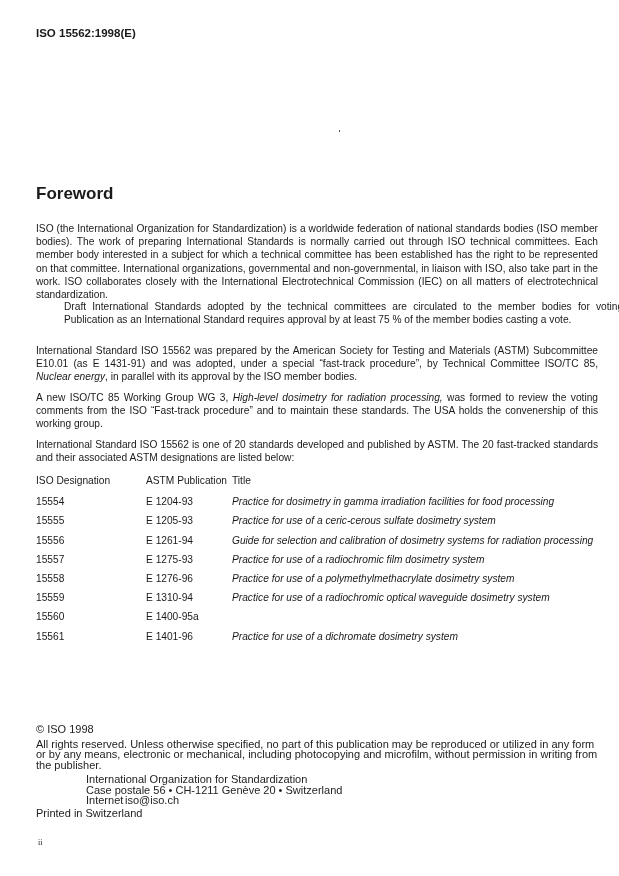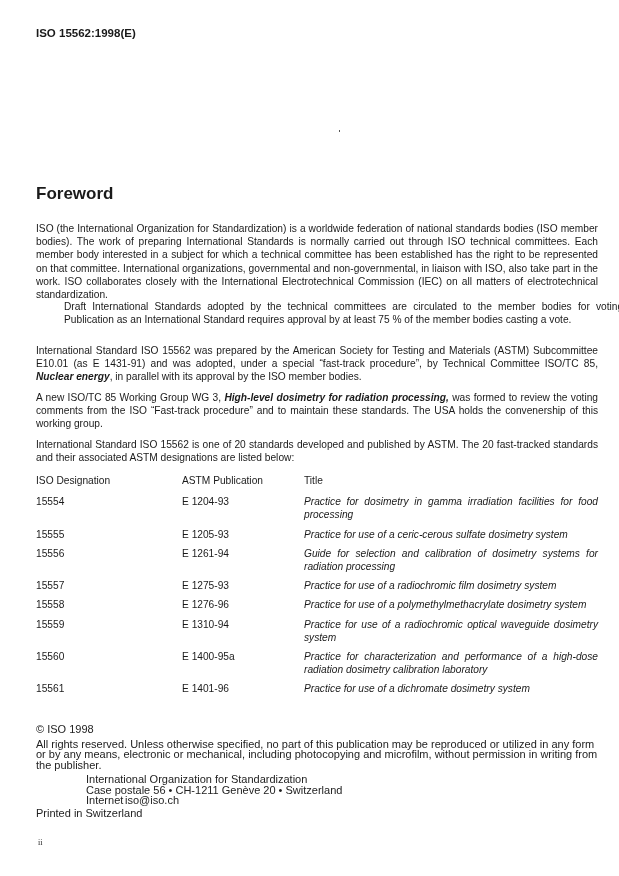--- a/index.html
+++ b/index.html
@@ -7,23 +7,23 @@
          font-family: "Liberation Sans", sans-serif; color: #1a1a1a; }
   .page-header { position: absolute; left: 36px; top: 27px; font-size: 11.5px; font-weight: bold; }
   .speck { position: absolute; left: 339px; top: 130px; width: 1px; height: 2px; background: #555; }
   .title { position: absolute; left: 36px; top: 184px; font-size: 17px; font-weight: bold; margin: 0; }
   .body-text { position: absolute; left: 36px; width: 562px; font-size: 10.2px; line-height: 13.2px; text-align: justify; margin: 0; }
   .p1 { top: 222px; }
   .p2 { top: 300px; margin-left: 28px; }
   .p3 { top: 344px; }
   .p4 { top: 391px; }
   .p5 { top: 438px; }
-  em { font-style: italic; font-weight: bold; }
+  em { font-style: italic; }
   .table { position: absolute; left: 36px; top: 474px; width: 562px; font-size: 10.2px; }
-  .trow { display: flex; margin-bottom: 6px; line-height: 13.2px; gap: 36px; }
+  .trow { display: flex; margin-bottom: 6px; line-height: 13.2px; }
   .trow.head { margin-bottom: 8px; }
   .c1 { width: 110px; flex: none; }
   .c2 { width: 86px; flex: none; }
   .c3 { flex: 1; text-align: justify; }
   .c3.it { font-style: italic; }
   .footer { position: absolute; left: 36px; top: 724px; width: 570px; font-size: 11px; line-height: 10.5px; color: #222; }
   .copy { margin-bottom: 4px; }
   .rights { margin-bottom: 4px; }
   .addr { padding-left: 10px; margin-bottom: 2px; }
   .addr div { line-height: 10.5px; padding-left: 40px; }
@@ -76,21 +76,20 @@
     <div class="c3 it">Practice for use of a polymethylmethacrylate dosimetry system</div>
   </div>
   <div class="trow">
     <div class="c1">15559</div>
     <div class="c2">E 1310-94</div>
     <div class="c3 it">Practice for use of a radiochromic optical waveguide dosimetry system</div>
   </div>
   <div class="trow">
     <div class="c1">15560</div>
     <div class="c2">E 1400-95a</div>
-    <div class="c3 it">Practice for characterization and performance of a high-dose radiation dosimetry calibration laboratory</div>
   </div>
   <div class="trow">
     <div class="c1">15561</div>
     <div class="c2">E 1401-96</div>
     <div class="c3 it">Practice for use of a dichromate dosimetry system</div>
   </div>
 </div>
 
 <div class="footer">
   <div class="copy">©  ISO 1998</div>

